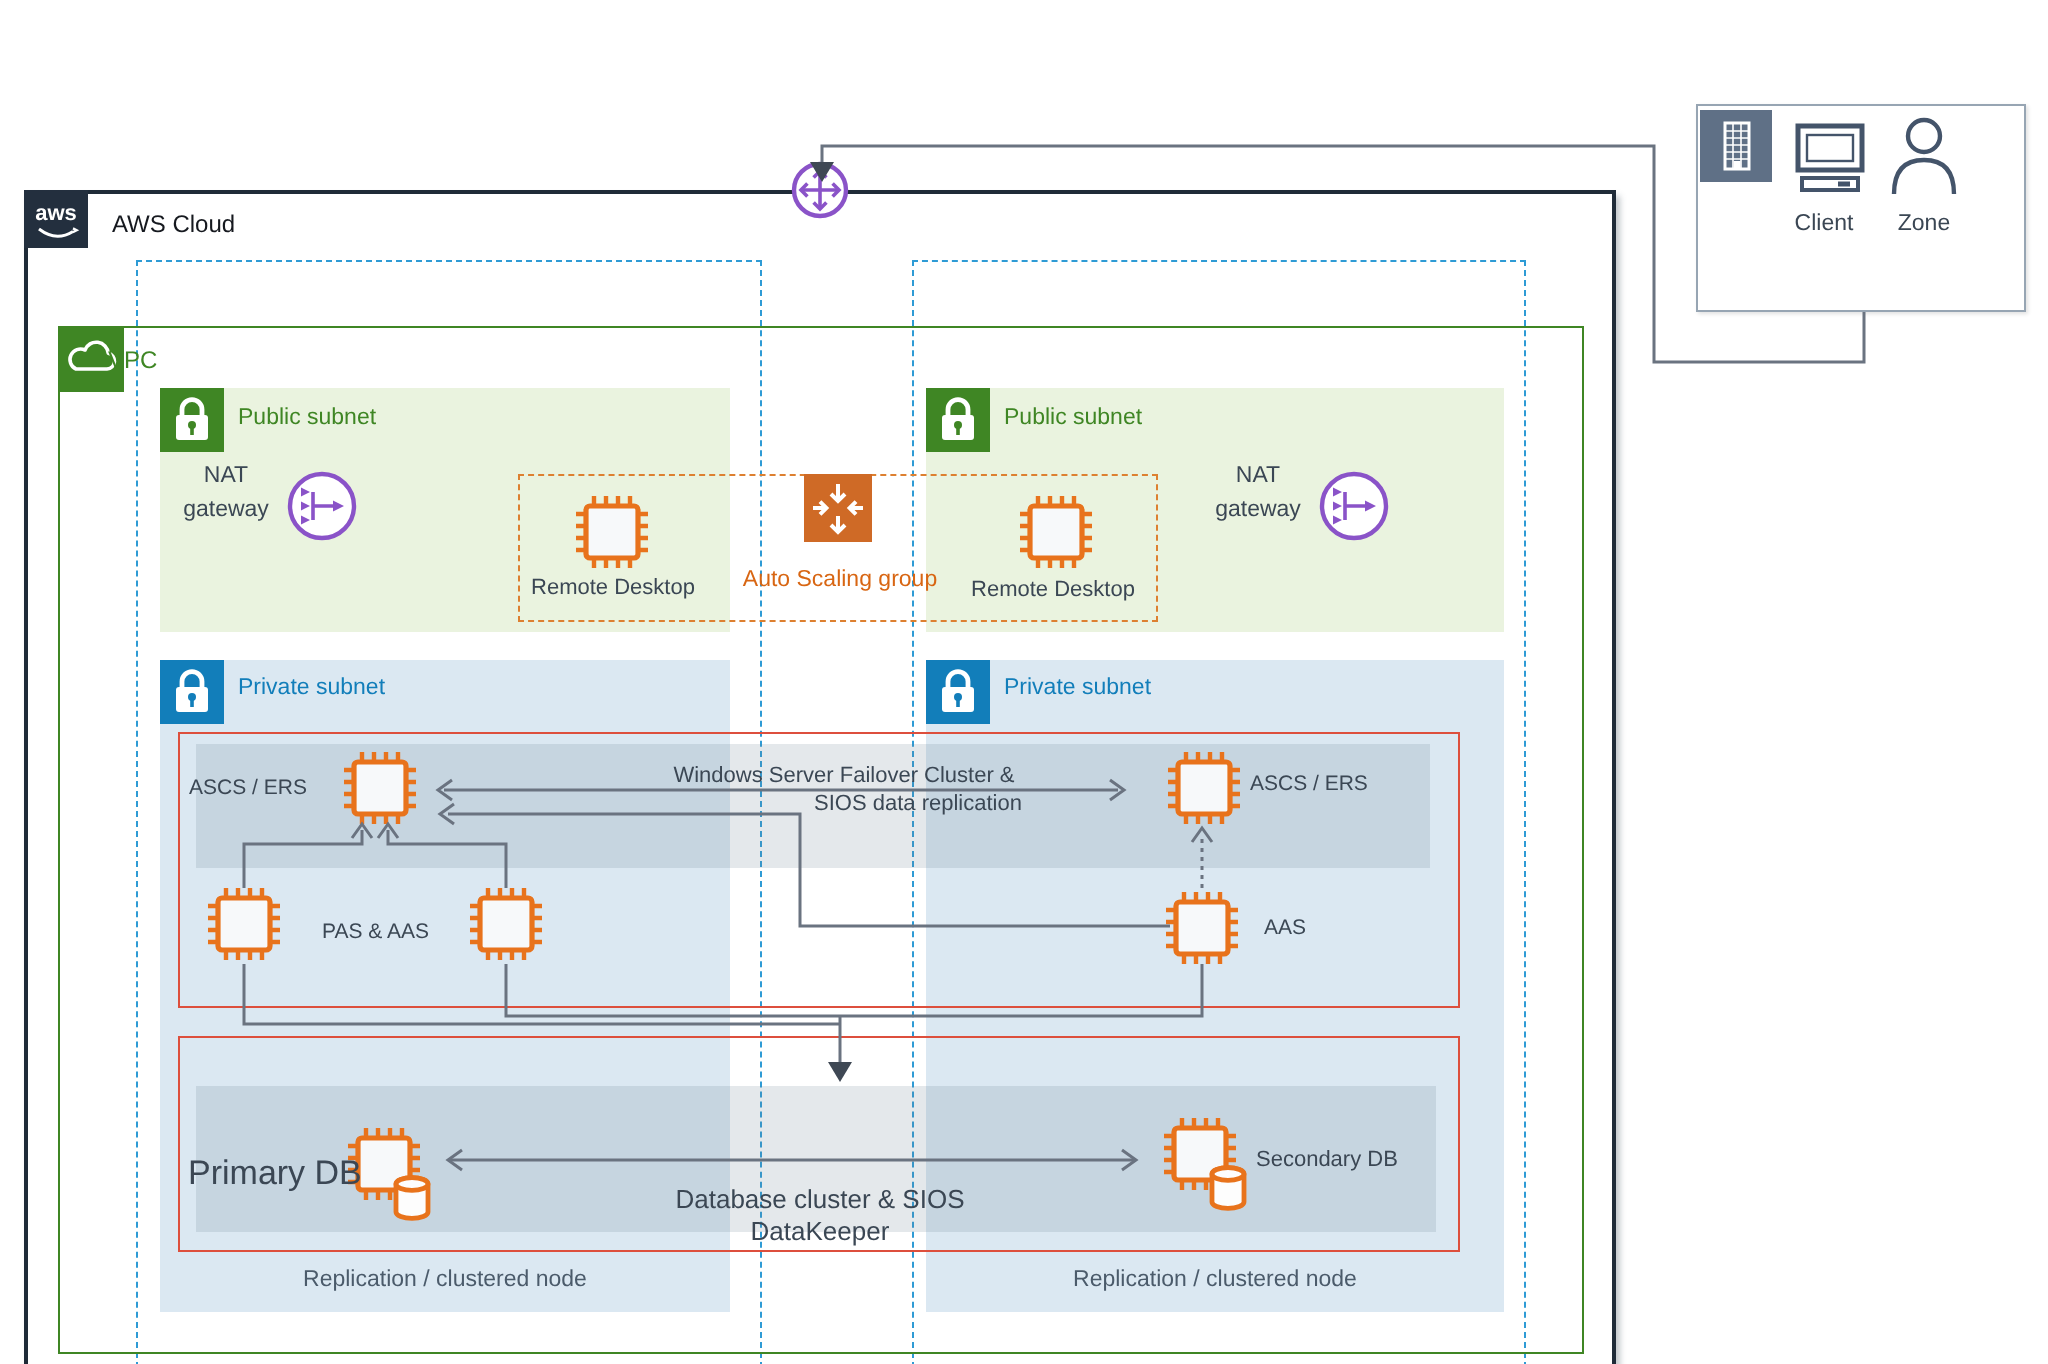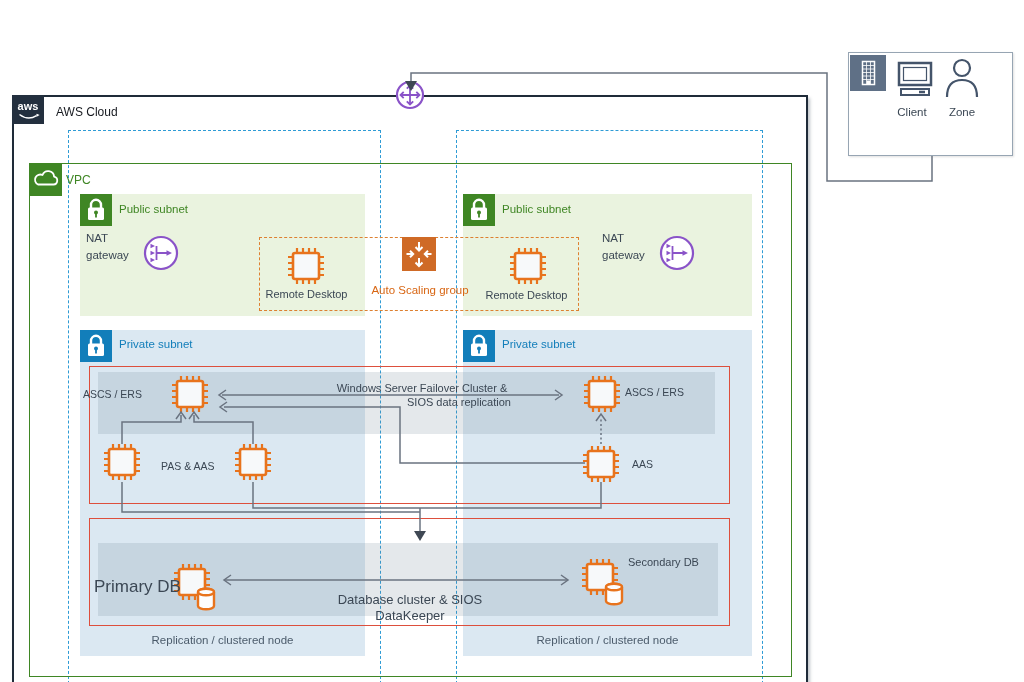--- a/index.html
+++ b/index.html
@@ -2,21 +2,21 @@
 <html><head>
 <meta charset="utf-8">
 <style>
   html,body{margin:0;padding:0;background:#fff;}
   .canvas{position:relative;width:1024px;height:682px;background:#fff;
           font-family:"Liberation Sans",sans-serif;overflow:hidden;margin-top:44px;}
   .abs{position:absolute;}
   .box{position:absolute;box-sizing:border-box;}
   .lbl{position:absolute;white-space:pre;line-height:1.25;}
   .center{text-align:center;white-space:normal;}
-  .right{text-align:left;}
+  .right{text-align:center;}
   svg.abs{display:block;}
   .cloud-box{border:2px solid #1f2b38;box-shadow:2px 3px 3px rgba(120,130,140,.45);}
   .az-box{border:1.6px dashed #2e9bd5;}
   .vpc-box{border:1.6px solid #3f8624;}
   .pub-sub{background:#eaf3df;}
   .priv-sub{background:#dbe8f2;}
   .asg-box{border:1.6px dashed #dd8030;}
   .red-box{border:1.4px solid #dd4f3d;}
   .band{background:rgba(108,125,146,0.18);}
   .ext-box{border:1.5px solid #97a5b3;background:#fff;box-shadow:1px 1px 2px rgba(0,0,0,.12);}
@@ -181,40 +181,40 @@
       <use href="#building"></use>
     </svg>
   <svg class="abs" style="left:896px;top:16px" width="38" height="38" viewBox="0 0 38 38">
       <use href="#monitor"></use>
     </svg>
   <svg class="abs" style="left:942px;top:13px" width="40" height="42" viewBox="0 0 40 42">
       <use href="#person"></use>
     </svg>
 
   <div class="lbl" style="left:56px;top:61px;font-size:12px;color:#16191f;">AWS Cloud</div>
-  <div class="lbl" style="left:66px;top:129px;font-size:12px;color:#3f8624;">VPC</div>
+  <div class="lbl" style="left:54px;top:129px;font-size:12px;color:#3f8624;">VPC</div>
 
   <div class="lbl" style="left:119px;top:158px;font-size:11.5px;color:#3f8624;">Public subnet</div>
   <div class="lbl" style="left:502px;top:158px;font-size:11.5px;color:#3f8624;">Public subnet</div>
   <div class="lbl" style="left:119px;top:293px;font-size:11.5px;color:#127eba;">Private subnet</div>
   <div class="lbl" style="left:502px;top:293px;font-size:11.5px;color:#127eba;">Private subnet</div>
 
   <div class="lbl right" style="left:86px;top:186px;width:54px;font-size:11.5px;line-height:17px;color:#3b4754;"><span>NAT</span><br><span>gateway</span></div>
   <div class="lbl right" style="left:602px;top:186px;width:54px;font-size:11.5px;line-height:17px;color:#3b4754;"><span>NAT</span><br><span>gateway</span></div>
 
   <div class="lbl center" style="left:254px;top:244px;width:105px;font-size:11px;color:#3b4754;">Remote Desktop</div>
   <div class="lbl center" style="left:474px;top:245px;width:105px;font-size:11px;color:#3b4754;">Remote Desktop</div>
   <div class="lbl center" style="left:330px;top:239px;width:180px;font-size:11.5px;color:#d86613;">Auto Scaling group</div>
 
   <div class="lbl right" style="left:83px;top:344px;width:82px;font-size:10.5px;color:#3b4754;">ASCS / ERS</div>
   <div class="lbl" style="left:625px;top:342px;font-size:10.5px;color:#3b4754;">ASCS / ERS</div>
   <div class="lbl" style="left:161px;top:416px;font-size:10.5px;color:#3b4754;">PAS &amp; AAS</div>
   <div class="lbl" style="left:632px;top:414px;font-size:10.5px;color:#3b4754;">AAS</div>
   <div class="lbl right" style="left:94px;top:532px;width:74px;font-size:17px;color:#3b4754;">Primary DB</div>
-  <div class="lbl" style="left:628px;top:512px;font-size:11px;color:#3b4754;">Secondary DB</div>
+  <div class="lbl" style="left:628px;top:530px;font-size:11px;color:#3b4754;">Secondary DB</div>
   <div class="lbl center" style="left:80px;top:589px;width:285px;font-size:11.5px;color:#4b5b6b;">Replication / clustered node</div>
   <div class="lbl center" style="left:463px;top:589px;width:289px;font-size:11.5px;color:#4b5b6b;">Replication / clustered node</div>
 
   <div class="lbl center" style="left:322px;top:338px;width:200px;font-size:11px;color:#3b4754;">Windows Server Failover Cluster &amp;</div>
   <div class="lbl center" style="left:359px;top:352px;width:200px;font-size:11px;color:#3b4754;">SIOS data replication</div>
   <div class="lbl center" style="left:310px;top:548px;width:200px;font-size:13px;color:#3b4754;">Database cluster &amp; SIOS DataKeeper</div>
 
   <div class="lbl center" style="left:879px;top:61px;width:66px;font-size:11.5px;color:#3b4754;">Client</div>
   <div class="lbl center" style="left:941px;top:61px;width:42px;font-size:11.5px;color:#3b4754;">Zone</div>
 

